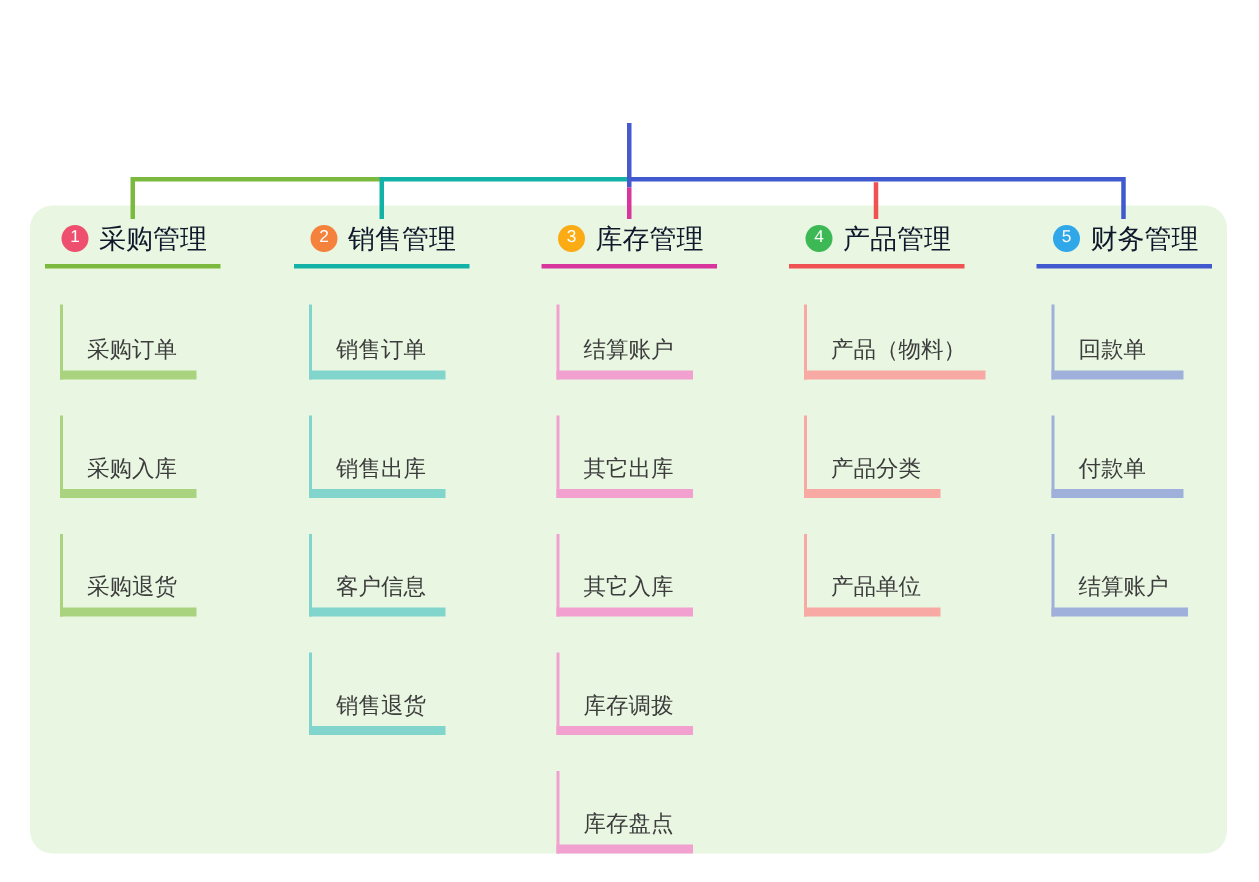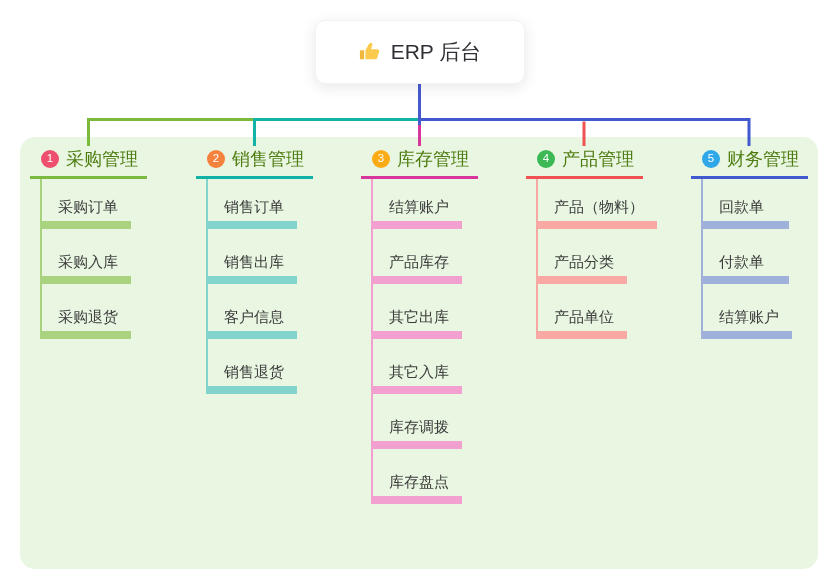--- a/index.html
+++ b/index.html
@@ -18,27 +18,27 @@
     font-size:21px;color:#2f2f35;}
   .root-node .thumb{display:flex;align-items:center;}
 
   .branch{position:absolute;top:148px;z-index:2;}
   .branch-header{box-sizing:border-box;width:117px;height:31px;
     display:flex;align-items:center;gap:7px;padding:0 0 6px 11px;
     border-bottom:3px solid #000;}
   .badge{flex:0 0 auto;width:18px;height:18px;border-radius:50%;
     display:flex;align-items:center;justify-content:center;
     color:#fff;font-size:11.5px;line-height:1;}
-  .branch-label{font-size:18px;color:#4d7c0f;white-space:nowrap;}
+  .branch-label{font-size:18px;color:#0f172a;white-space:nowrap;}
 
   .sub-list{list-style:none;margin:0 0 0 10px;padding:0;}
   .sub-item{box-sizing:border-box;height:55px;min-width:88px;width:fit-content;
-    border-left:2px solid #ccc;border-bottom:8px solid #0c4a6e;
+    border-left:2px solid #ccc;border-bottom:6px solid #0c4a6e;
     display:flex;align-items:flex-end;padding:0 13px 4px 16px;
-    font-size:15px;color:#3c3c3c;white-space:nowrap;}
+    font-size:15px;color:#3c3c3c;white-space:nowrap;margin-top:24px;}
   .sub-item:first-child{height:50px;}
 
   
   .b1 .branch-header{border-color:#7cb93f;} .b1 .badge{background:#ef4f6e;}
   .b1 .sub-item{border-color:#a9d37f;}
   .b2 .branch-header{border-color:#12b3a6;} .b2 .badge{background:#f5823c;}
   .b2 .sub-item{border-color:#82d5cc;}
   .b3 .branch-header{border-color:#d8369d;} .b3 .badge{background:#fbab14;}
   .b3 .sub-item{border-color:#f2a0cf;}
   .b4 .branch-header{border-color:#f05152;} .b4 .badge{background:#3cb854;}
@@ -55,29 +55,20 @@
 
   <svg class="connectors" width="839" height="588" viewBox="0 0 839 588" fill="none">
     <path d="M256,119.5 H88.5 V146" stroke="#7cb93f" stroke-width="3"></path>
     <path d="M419,119.5 H254.5 V146" stroke="#12b3a6" stroke-width="3"></path>
     <path d="M419,119.5 H749 V146" stroke="#4159ce" stroke-width="3"></path>
     <path d="M584,121.5 V146" stroke="#f05152" stroke-width="3"></path>
     <path d="M419.5,82 V125" stroke="#4659ce" stroke-width="3"></path>
     <path d="M419.5,125 V146" stroke="#d8369d" stroke-width="3"></path>
   </svg>
 
-  <div class="root-node">
-    <span class="thumb">
-      <svg width="22" height="22" viewBox="0 0 24 24">
-        <path fill="#f0b73a" d="M2 10h3.6v10H2c-.6 0-1-.4-1-1v-8c0-.6.4-1 1-1z"></path>
-        <path fill="#fbc94b" d="M7 20V10l4.2-7.2c.3-.5.8-.8 1.4-.8 1 0 1.9.9 1.9 1.9 0 .2 0 .4-.1.6L13.2 9H20c1.1 0 2 .9 2 2 0 .2 0 .4-.1.6l-2.1 7c-.3.8-1 1.4-1.8 1.4H7z"></path>
-      </svg>
-    </span>
-    <span>ERP 后台</span>
-  </div>
 
   <div class="branch b1" style="left:30px">
     <div class="branch-header">
       <span class="badge">1</span>
       <span class="branch-label">采购管理</span>
     </div>
     <ul class="sub-list">
       <li class="sub-item">
           <span>采购订单</span>
         </li>
@@ -112,23 +103,20 @@
   </div>
 
   <div class="branch b3" style="left:361px">
     <div class="branch-header">
       <span class="badge">3</span>
       <span class="branch-label">库存管理</span>
     </div>
     <ul class="sub-list">
       <li class="sub-item">
           <span>结算账户</span>
-        </li>
-      <li class="sub-item">
-          <span>产品库存</span>
         </li>
       <li class="sub-item">
           <span>其它出库</span>
         </li>
       <li class="sub-item">
           <span>其它入库</span>
         </li>
       <li class="sub-item">
           <span>库存调拨</span>
         </li>

